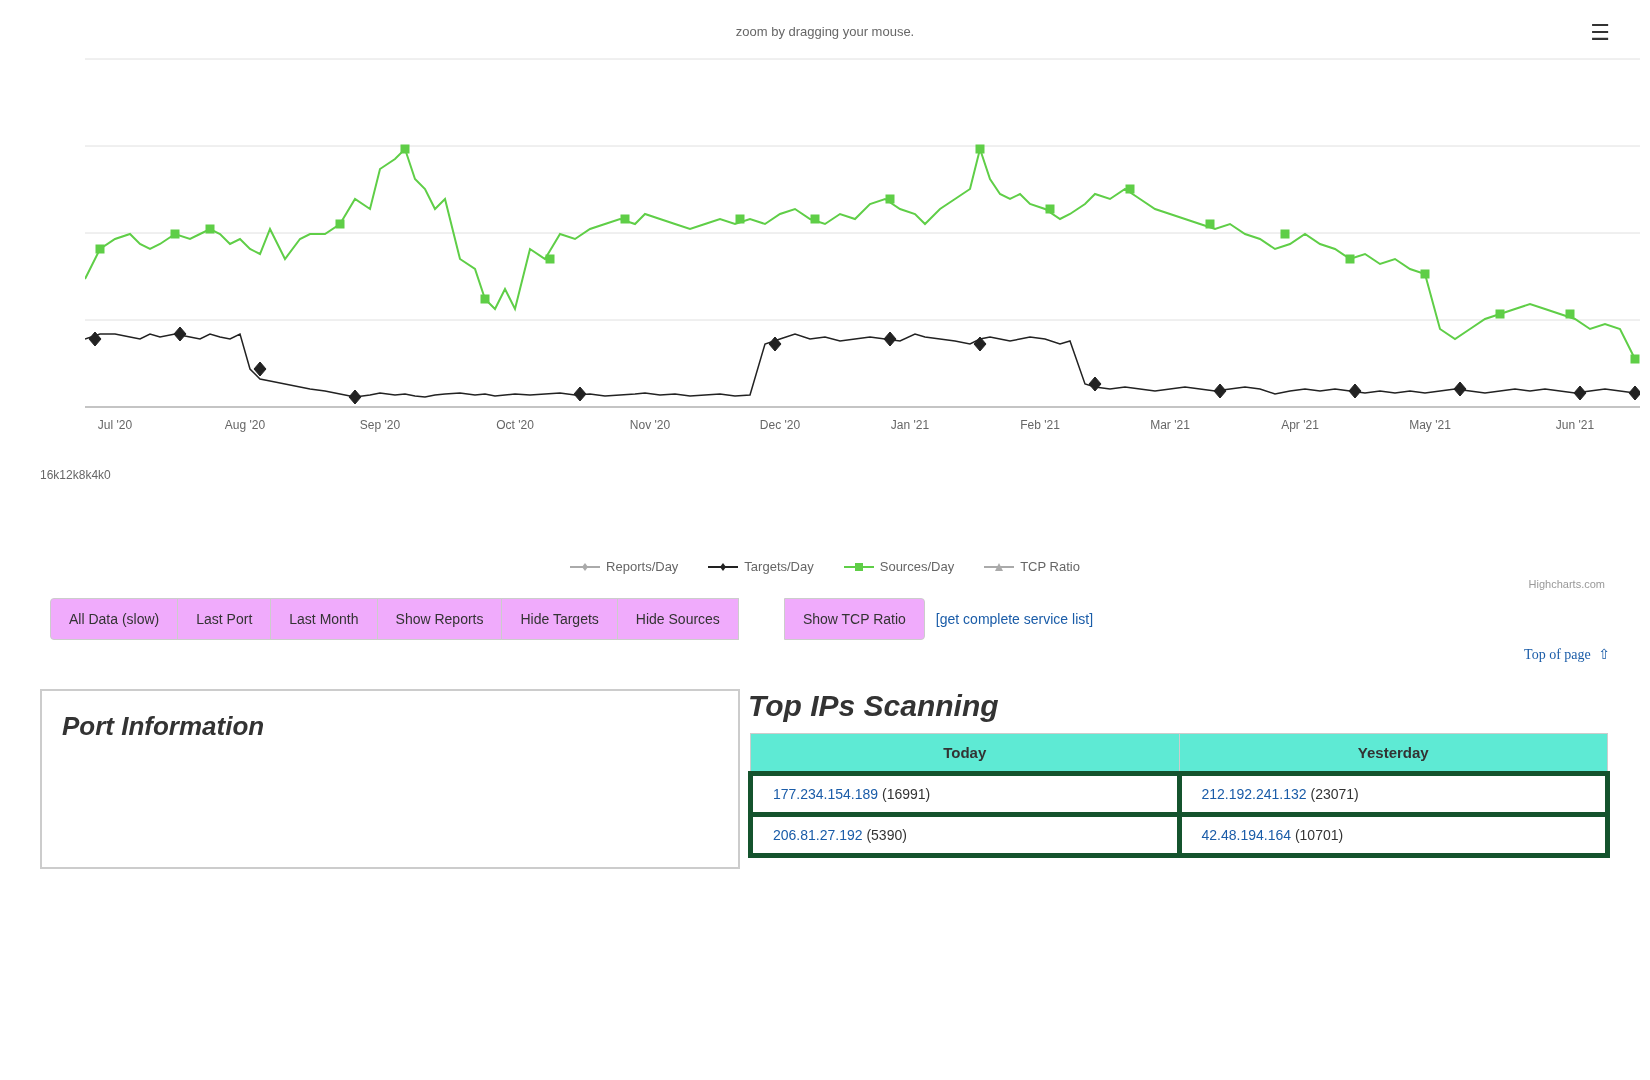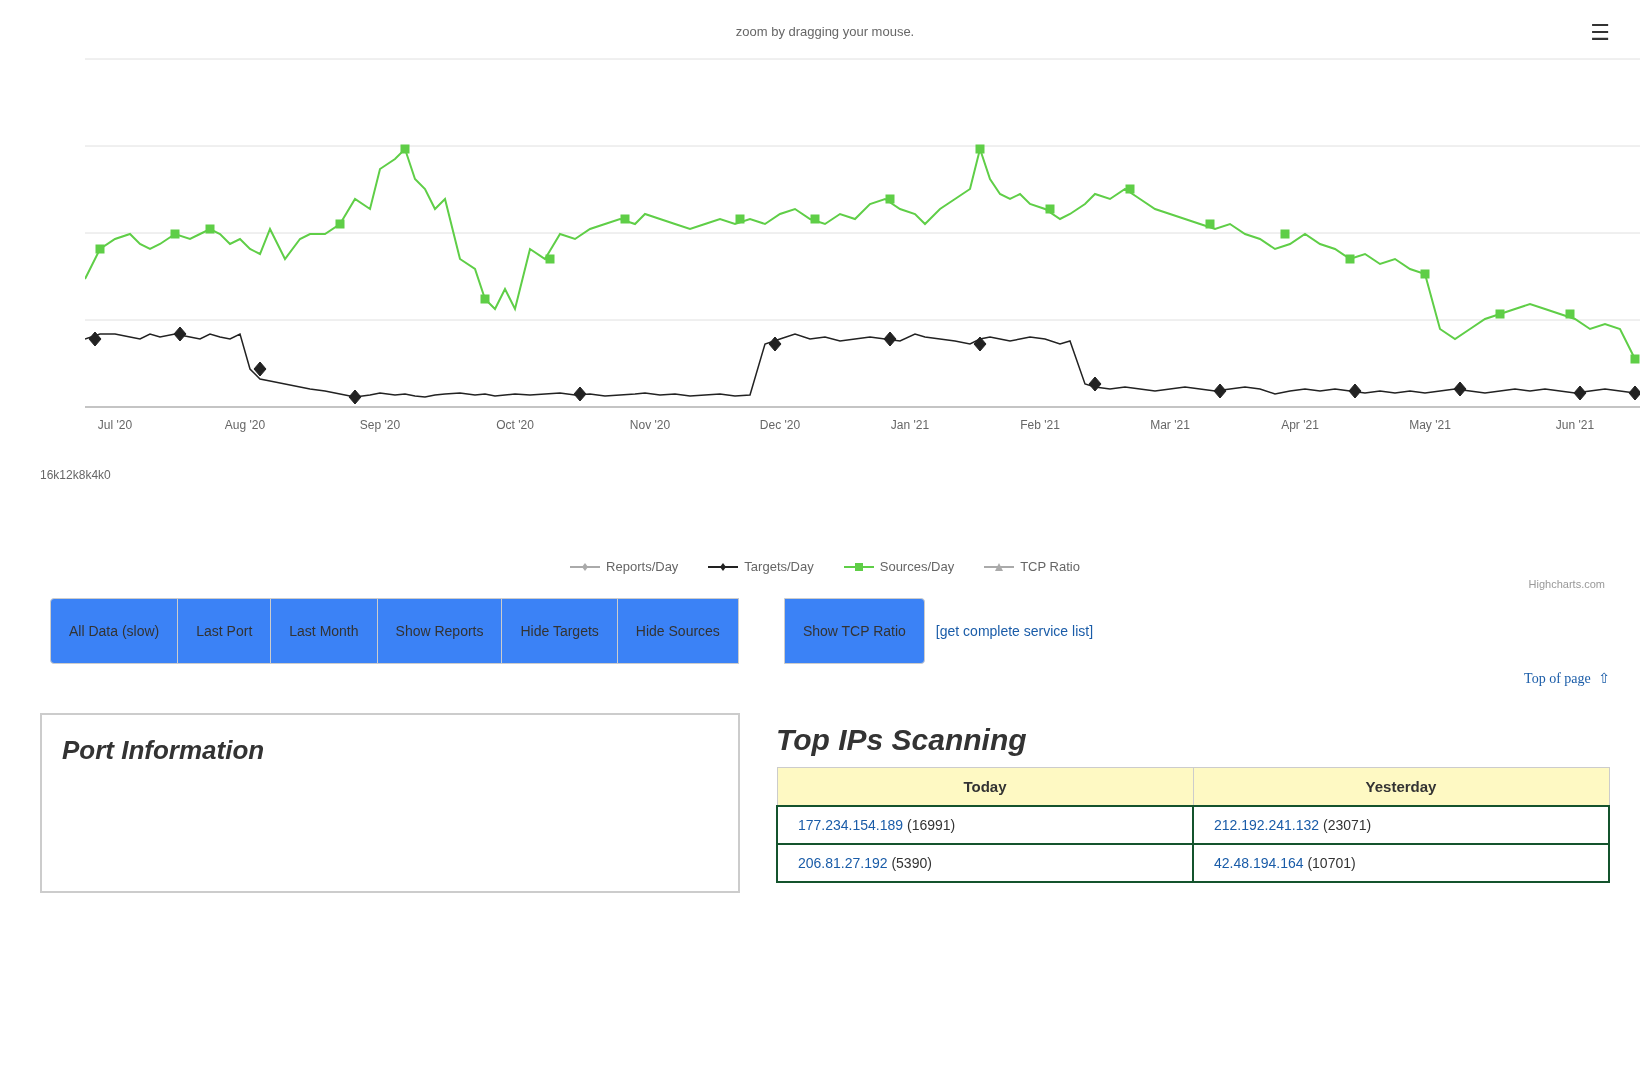--- a/index.html
+++ b/index.html
@@ -25,52 +25,52 @@
     
     .chart-legend { display: flex; justify-content: center; gap: 30px; margin-top: 27px; align-items: center; }
     .legend-item { display: flex; align-items: center; gap: 6px; font-size: 13px; color: #666; }
 
     .highcharts-credit { text-align: right; font-size: 11px; color: #999; margin-top: 4px; padding-right: 5px; }
 
     
     .button-row { display: flex; align-items: center; gap: 0; margin-top: 8px; padding: 0 10px; flex-wrap: wrap; }
     .chart-btn {
       border: 1px solid #ccc;
-      background: #3b82f6;
-      padding: 24px 18px;
+      background: #f0abfc;
+      padding: 12px 18px;
       font-size: 14px;
       cursor: pointer;
       color: #333;
       margin-right: -1px;
     }
     .chart-btn:first-child { border-radius: 4px 0 0 4px; }
     .chart-btn:last-of-type { border-radius: 0 4px 4px 0; }
     .service-link { color: #1a5ca8; text-decoration: none; font-size: 14px; margin-left: 12px; }
 
     .top-of-page-row { text-align: right; padding: 6px 40px; }
     .top-of-page-link { color: #1a5ca8; text-decoration: none; font-size: 14px; font-family: Liberation Serif, serif; }
     .top-of-page-arrow { color: #1a5ca8; margin-left: 4px; }
 
     
-    .bottom-section { display: flex; gap: 36px; padding: 20px 40px; align-items: center; }
+    .bottom-section { display: flex; gap: 8px; padding: 20px 40px; }
 
     .port-info-box {
       border: 2px solid #ccc;
       padding: 20px;
       width: 700px;
       min-height: 180px;
     }
     .port-info-title { font-size: 26px; font-weight: bold; font-style: italic; }
 
     .top-ips-box { flex: 1; }
     .top-ips-title { font-size: 30px; font-weight: bold; font-style: italic; margin-bottom: 10px; }
 
     .ips-table { border-collapse: collapse; width: 100%; }
-    .ips-table th { border: 1px solid #ccc; padding: 10px 20px; font-weight: bold; background: #fef9c3; font-size: 15px; }
-    .ips-table td { border: 2px solid #14532d; padding: 10px 20px; font-size: 14px; }
+    .ips-table th { border: 1px solid #ccc; padding: 10px 20px; font-weight: bold; background: #5eead4; font-size: 15px; }
+    .ips-table td { border: 5px solid #14532d; padding: 10px 20px; font-size: 14px; }
     .ips-table a { color: #1a5ca8; text-decoration: none; }
   </style>
 </head>
 <body>
 
 <div class="page-container">
 
   <div class="chart-section">
     <div class="hamburger-menu">☰</div>
     <p class="chart-subtitle">zoom by dragging your mouse.</p>

